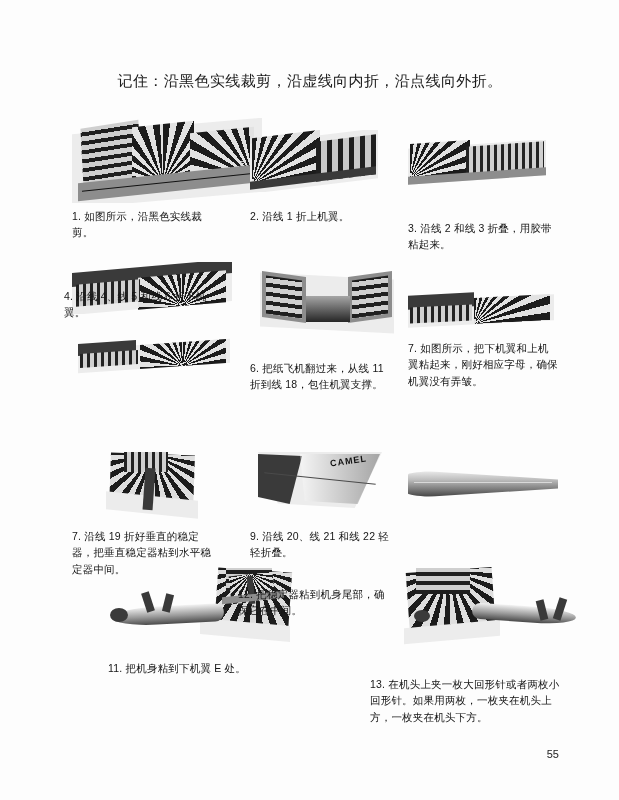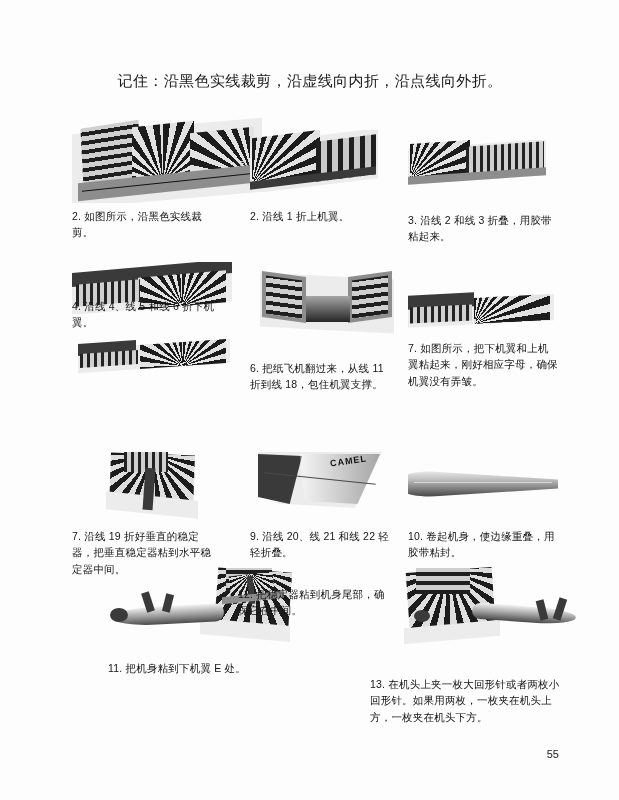--- a/index.html
+++ b/index.html
@@ -170,51 +170,51 @@
     <div class="photo">
       <div class="paper light" style="left:0; top:8px; width:190px; height:74px; transform:skewY(-5deg);"></div>
       <div class="wing-stripes vert" style="left:10px; top:6px; width:58px; height:62px; transform:skewY(-6deg) rotate(-3deg);"></div>
       <div class="sunburst" style="left:60px; top:6px; width:62px; height:58px; transform:skewY(-6deg);"></div>
       <div class="sunburst right-origin" style="left:118px; top:12px; width:64px; height:52px; transform:skewY(-6deg);"></div>
       <div class="paper mid" style="left:6px; top:56px; width:176px; height:18px; transform:skewY(-6deg);"></div>
       <div class="hairline" style="left:10px; top:64px; width:168px; height:1px; transform:skewY(-6deg);"></div>
       <div class="label-text" style="left:168px; top:42px; font-size:7px; color:#ddd;">E</div>
     </div>
   </div>
-  <div class="caption" style="left:72px; top:208px; width:145px;">2. 如图所示，沿黑色实线裁剪。</div>
+  <div class="caption" style="left:72px; top:208px; width:145px;">1. 如图所示，沿黑色实线裁剪。</div>
 
   <div class="figure" style="left:250px; top:130px; width:128px; height:62px;">
     <div class="photo">
       <div class="paper light" style="left:0; top:6px; width:128px; height:50px; transform:skewY(-7deg);"></div>
       <div class="sunburst left-origin" style="left:2px; top:4px; width:68px; height:46px; transform:skewY(-7deg);"></div>
       <div class="wing-stripes" style="left:66px; top:8px; width:60px; height:40px; transform:skewY(-7deg);"></div>
       <div class="paper dark" style="left:0; top:44px; width:126px; height:8px; transform:skewY(-7deg);"></div>
     </div>
   </div>
   <div class="caption" style="left:250px; top:208px; width:145px;">2. 沿线 1 折上机翼。</div>
 
   <div class="figure" style="left:408px; top:140px; width:138px; height:48px;">
     <div class="photo">
       <div class="paper light" style="left:0; top:4px; width:138px; height:36px; transform:skewY(-4deg);"></div>
       <div class="sunburst left-origin" style="left:2px; top:2px; width:60px; height:34px; transform:skewY(-4deg);"></div>
       <div class="wing-stripes fine" style="left:58px; top:4px; width:78px; height:30px; transform:skewY(-4deg);"></div>
       <div class="paper mid" style="left:0; top:32px; width:138px; height:8px; transform:skewY(-4deg);"></div>
     </div>
   </div>
-  <div class="caption" style="left:408px; top:212px; width:150px;">3. 沿线 2 和线 3 折叠，用胶带粘起来。</div>
+  <div class="caption" style="left:408px; top:220px; width:150px;">3. 沿线 2 和线 3 折叠，用胶带粘起来。</div>
 
   <div class="figure" style="left:72px; top:262px; width:160px; height:52px;">
     <div class="photo">
       <div class="paper dark" style="left:0; top:4px; width:160px; height:20px; transform:skewY(-5deg);"></div>
       <div class="paper light" style="left:0; top:18px; width:160px; height:28px; transform:skewY(-5deg);"></div>
       <div class="sunburst" style="left:66px; top:12px; width:88px; height:32px; transform:skewY(-5deg);"></div>
       <div class="wing-stripes fine" style="left:4px; top:20px; width:64px; height:22px; transform:skewY(-5deg);"></div>
     </div>
   </div>
-  <div class="caption" style="left:72px; top:288px; width:145px;margin-top:10px;">4. 沿线 4、线 5 和线 6 折下机翼。</div>
+  <div class="caption" style="left:64px; top:288px; width:145px;">4. 沿线 4、线 5 和线 6 折下机翼。</div>
 
   <div class="figure" style="left:78px; top:338px; width:152px; height:38px;">
     <div class="photo">
       <div class="paper light" style="left:0; top:6px; width:152px; height:24px; transform:skewY(-4deg);"></div>
       <div class="paper dark" style="left:0; top:4px; width:58px; height:12px; transform:skewY(-4deg);"></div>
       <div class="sunburst" style="left:62px; top:4px; width:86px; height:24px; transform:skewY(-4deg);"></div>
       <div class="wing-stripes fine" style="left:2px; top:14px; width:58px; height:14px; transform:skewY(-4deg);"></div>
     </div>
   </div>
 
@@ -261,21 +261,20 @@
     </div>
   </div>
   <div class="caption" style="left:250px; top:528px; width:145px;">9. 沿线 20、线 21 和线 22 轻轻折叠。</div>
 
   <div class="figure" style="left:408px; top:460px; width:150px; height:50px;">
     <div class="photo">
       <div class="tube" style="left:0; top:10px; width:150px; height:28px; clip-path: polygon(0% 0%, 100% 34%, 100% 66%, 0% 100%);"></div>
       <div class="hairline" style="left:6px; top:22px; width:138px; height:1px; background:rgba(255,255,255,0.55);"></div>
     </div>
   </div>
-  <div class="caption" style="left:408px; top:528px; width:150px;">10. 卷起机身，使边缘重叠，用胶带粘封。</div>
 
   <div class="figure" style="left:108px; top:566px; width:186px; height:88px;">
     <div class="photo">
       <div class="sunburst top-origin" style="left:108px; top:4px; width:74px; height:64px; transform:rotate(4deg);"></div>
       <div class="wing-stripes vert" style="left:118px; top:2px; width:46px; height:24px;"></div>
       <div class="paper light" style="left:92px; top:56px; width:90px; height:16px; transform:skewY(5deg);"></div>
       <div class="fuse" style="left:4px; top:40px; width:112px; height:18px; border-radius:40% 8% 8% 40% / 50%; transform:rotate(-3deg);"></div>
       <div class="paper dark" style="left:2px; top:42px; width:18px; height:14px; border-radius:50%;"></div>
       <div class="paper dark" style="left:36px; top:26px; width:8px; height:20px; transform:rotate(-18deg);"></div>
       <div class="paper dark" style="left:56px; top:28px; width:8px; height:18px; transform:rotate(14deg);"></div>

